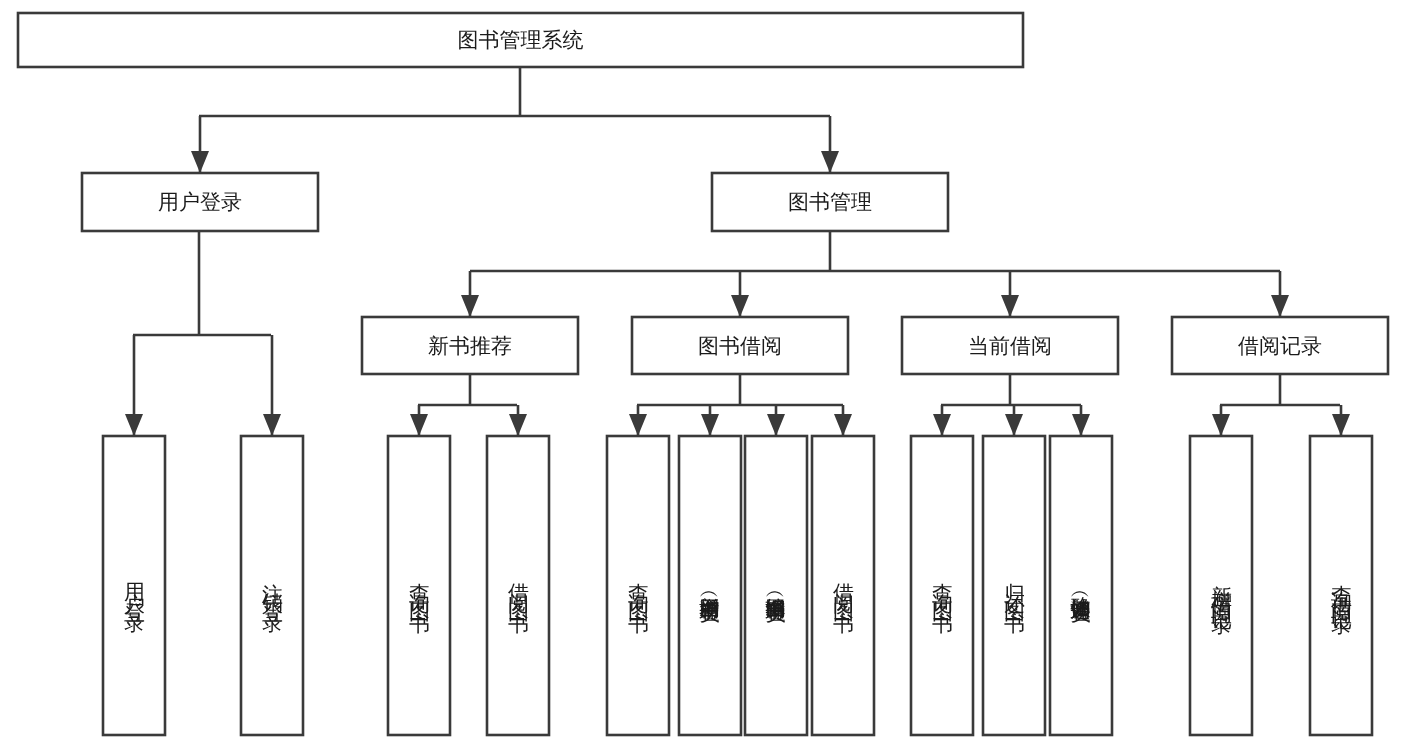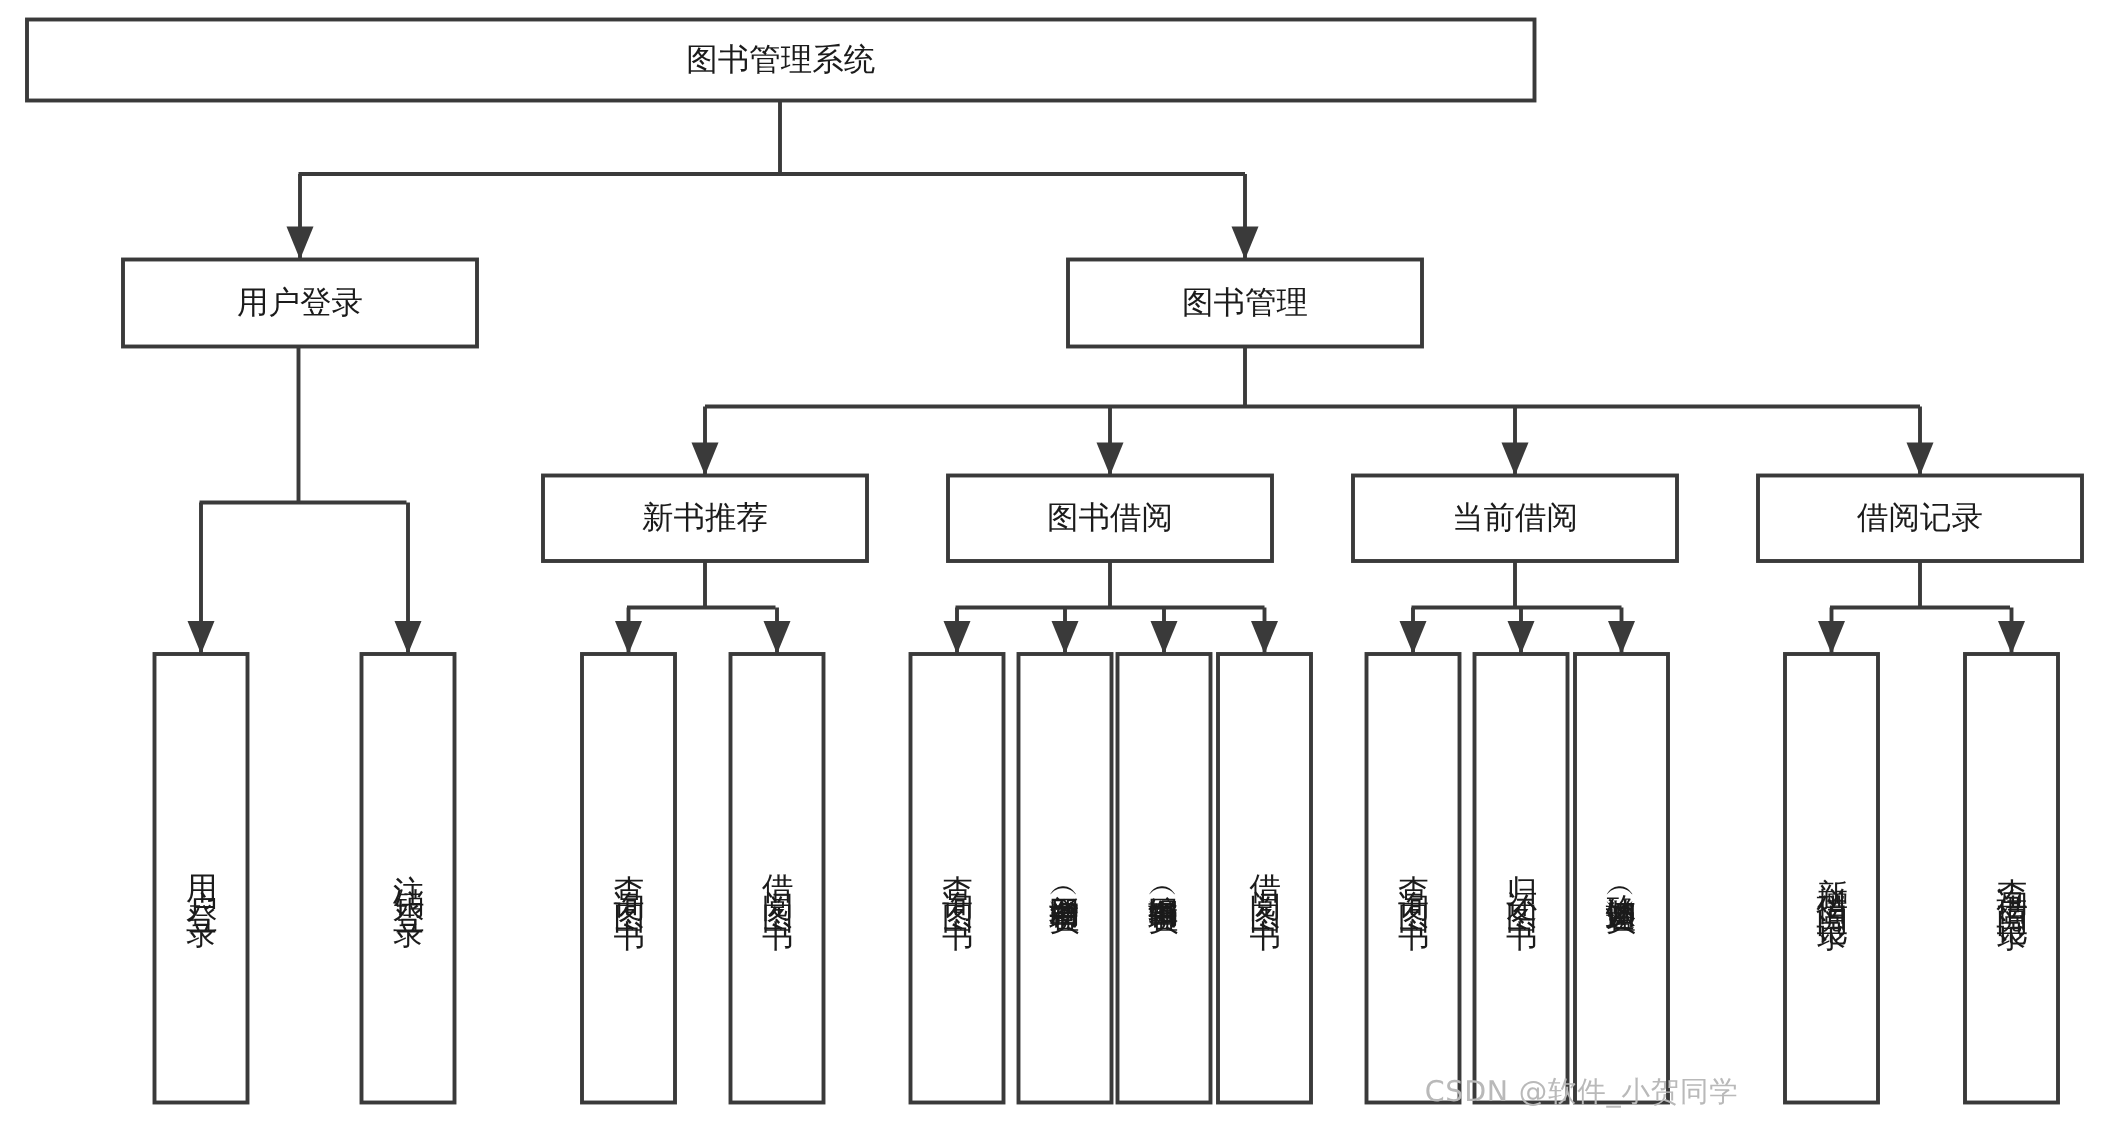--- a/index.html
+++ b/index.html
@@ -236,14 +236,13 @@
       <div class="vlabel-wrap" style="left: 1050px; top: 436px; width: 62px; height: 299px;">
         <span class="vlabel" style="letter-spacing: 1px; font-size: 20px;">确认归还（管理员）</span>
       </div>
       <div class="vlabel-wrap" style="left: 1190px; top: 436px; width: 62px; height: 299px;">
         <span class="vlabel" style="letter-spacing: 6px;">新增借阅记录</span>
       </div>
       <div class="vlabel-wrap" style="left: 1310px; top: 436px; width: 62px; height: 299px;">
         <span class="vlabel" style="letter-spacing: 6px;">查询借阅记录</span>
       </div>
     </div>
-  <div class="watermark">CSDN @软件_小贺同学</div>
 </div>
 
 </body></html>

